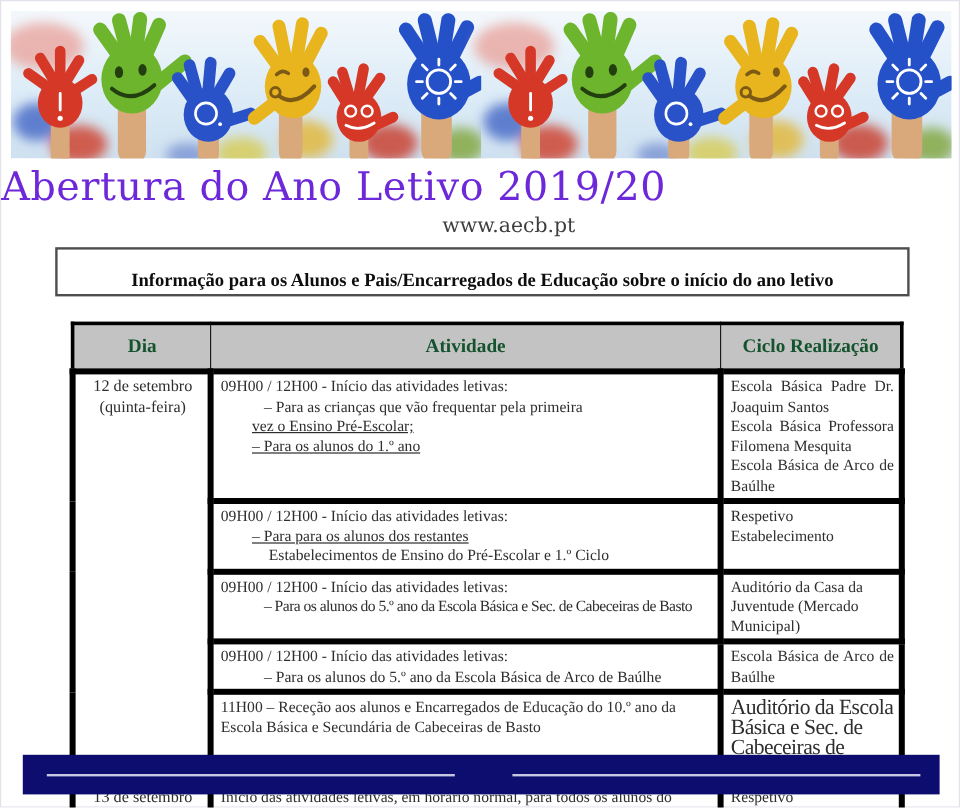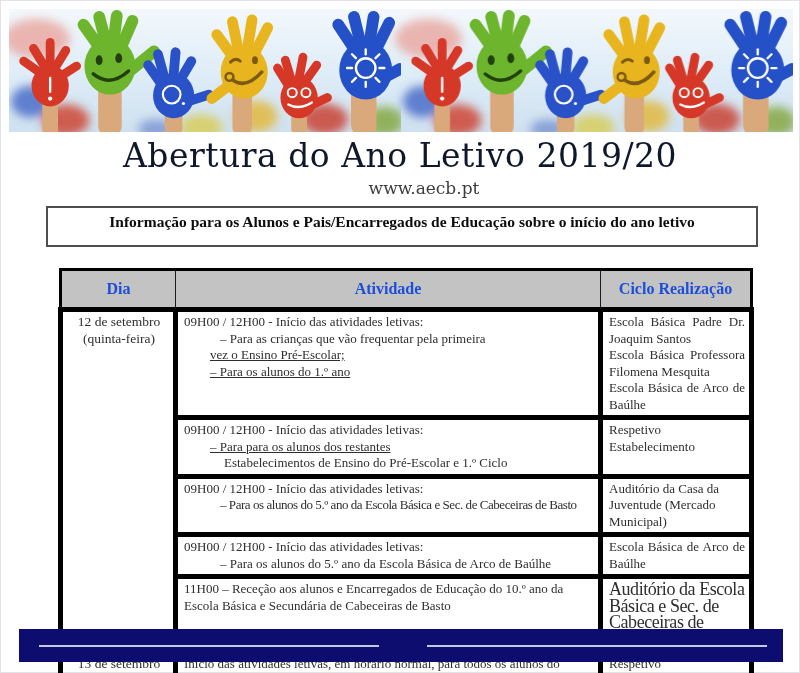--- a/index.html
+++ b/index.html
@@ -14,53 +14,53 @@
     border:1px solid #e2e2ea;box-sizing:border-box;
   }
   
   .photo{
     position:absolute;left:8px;top:8px;width:784px;height:123px;
   }
   .photo svg{display:block;width:100%;height:100%;}
   
   .title{
     position:absolute;top:136px;left:0;width:100%;
-    text-align:center;
+    text-align:left;
     font-family:"DejaVu Serif", serif;
     font-size:33px;line-height:38px;
-    color:#0f172a;letter-spacing:0.5px;
+    color:#6d28d9;letter-spacing:0.5px;
   }
   .subtitle{
     position:absolute;top:177px;left:0;width:100%;
     text-align:center;
     font-family:"DejaVu Serif", serif;
     font-size:17px;color:#3d3d3d;margin-left:24px;
   }
   
   .info-box{
     position:absolute;top:205px;left:45px;width:712px;height:41px;
     border:2px solid #4e4e4e;box-sizing:border-box;
     text-align:center;background:#fff;
   }
   .info-box span{
-    display:inline-block;margin-top:5px;
+    display:inline-block;margin-top:17px;
     font-weight:bold;font-size:15.5px;color:#0d0d0d;
   }
   
   table.schedule{
     position:absolute;top:267px;left:57px;
     width:691px;border-collapse:collapse;
     border:3px solid #000;
     font-size:13px;line-height:16.5px;color:#2e2e2e;
     table-layout:fixed;
   }
   table.schedule th{
     background:#c3c3c3;
     border:1px solid #1a1a1a;border-bottom:2px solid #000;
-    height:34px;font-size:16px;color:#1d4ed8;
+    height:34px;font-size:16px;color:#14532d;
   }
   table.schedule td{
     border:5px solid #000000;
     vertical-align:top;
     padding:2px 4px 2px 6px;
   }
   td.dia{
     text-align:center;vertical-align:middle;
     font-size:13.5px;padding:2px;
   }

